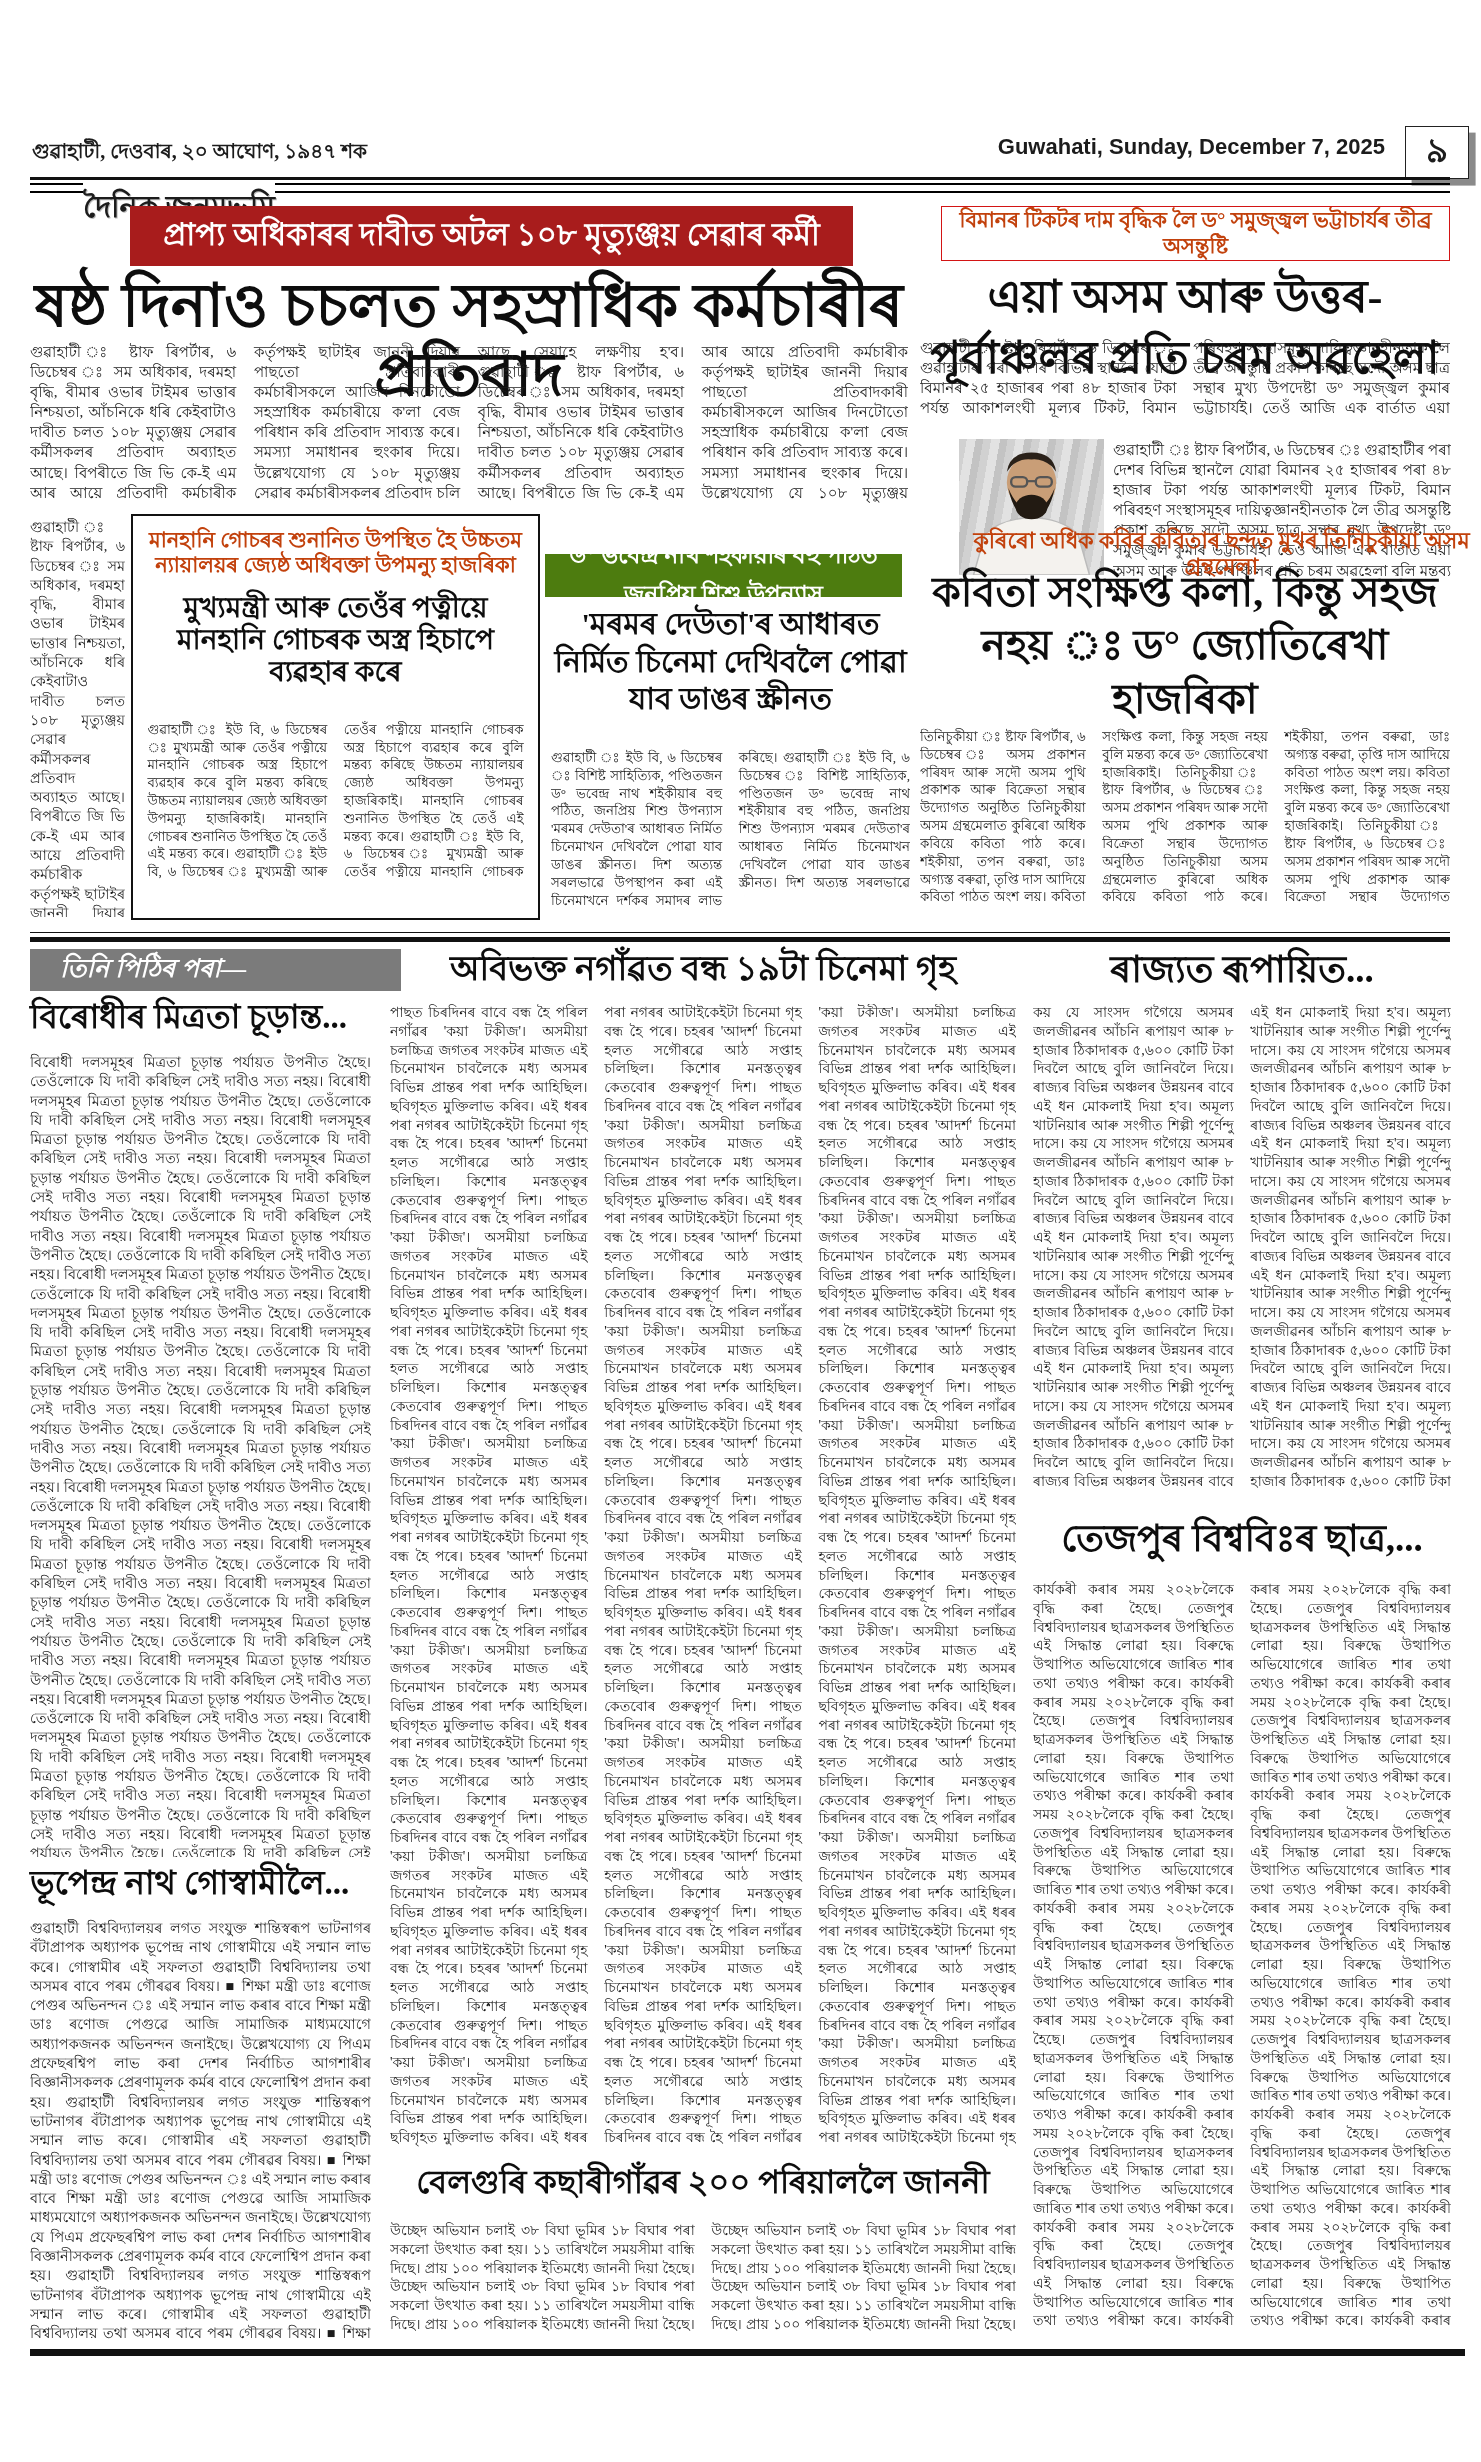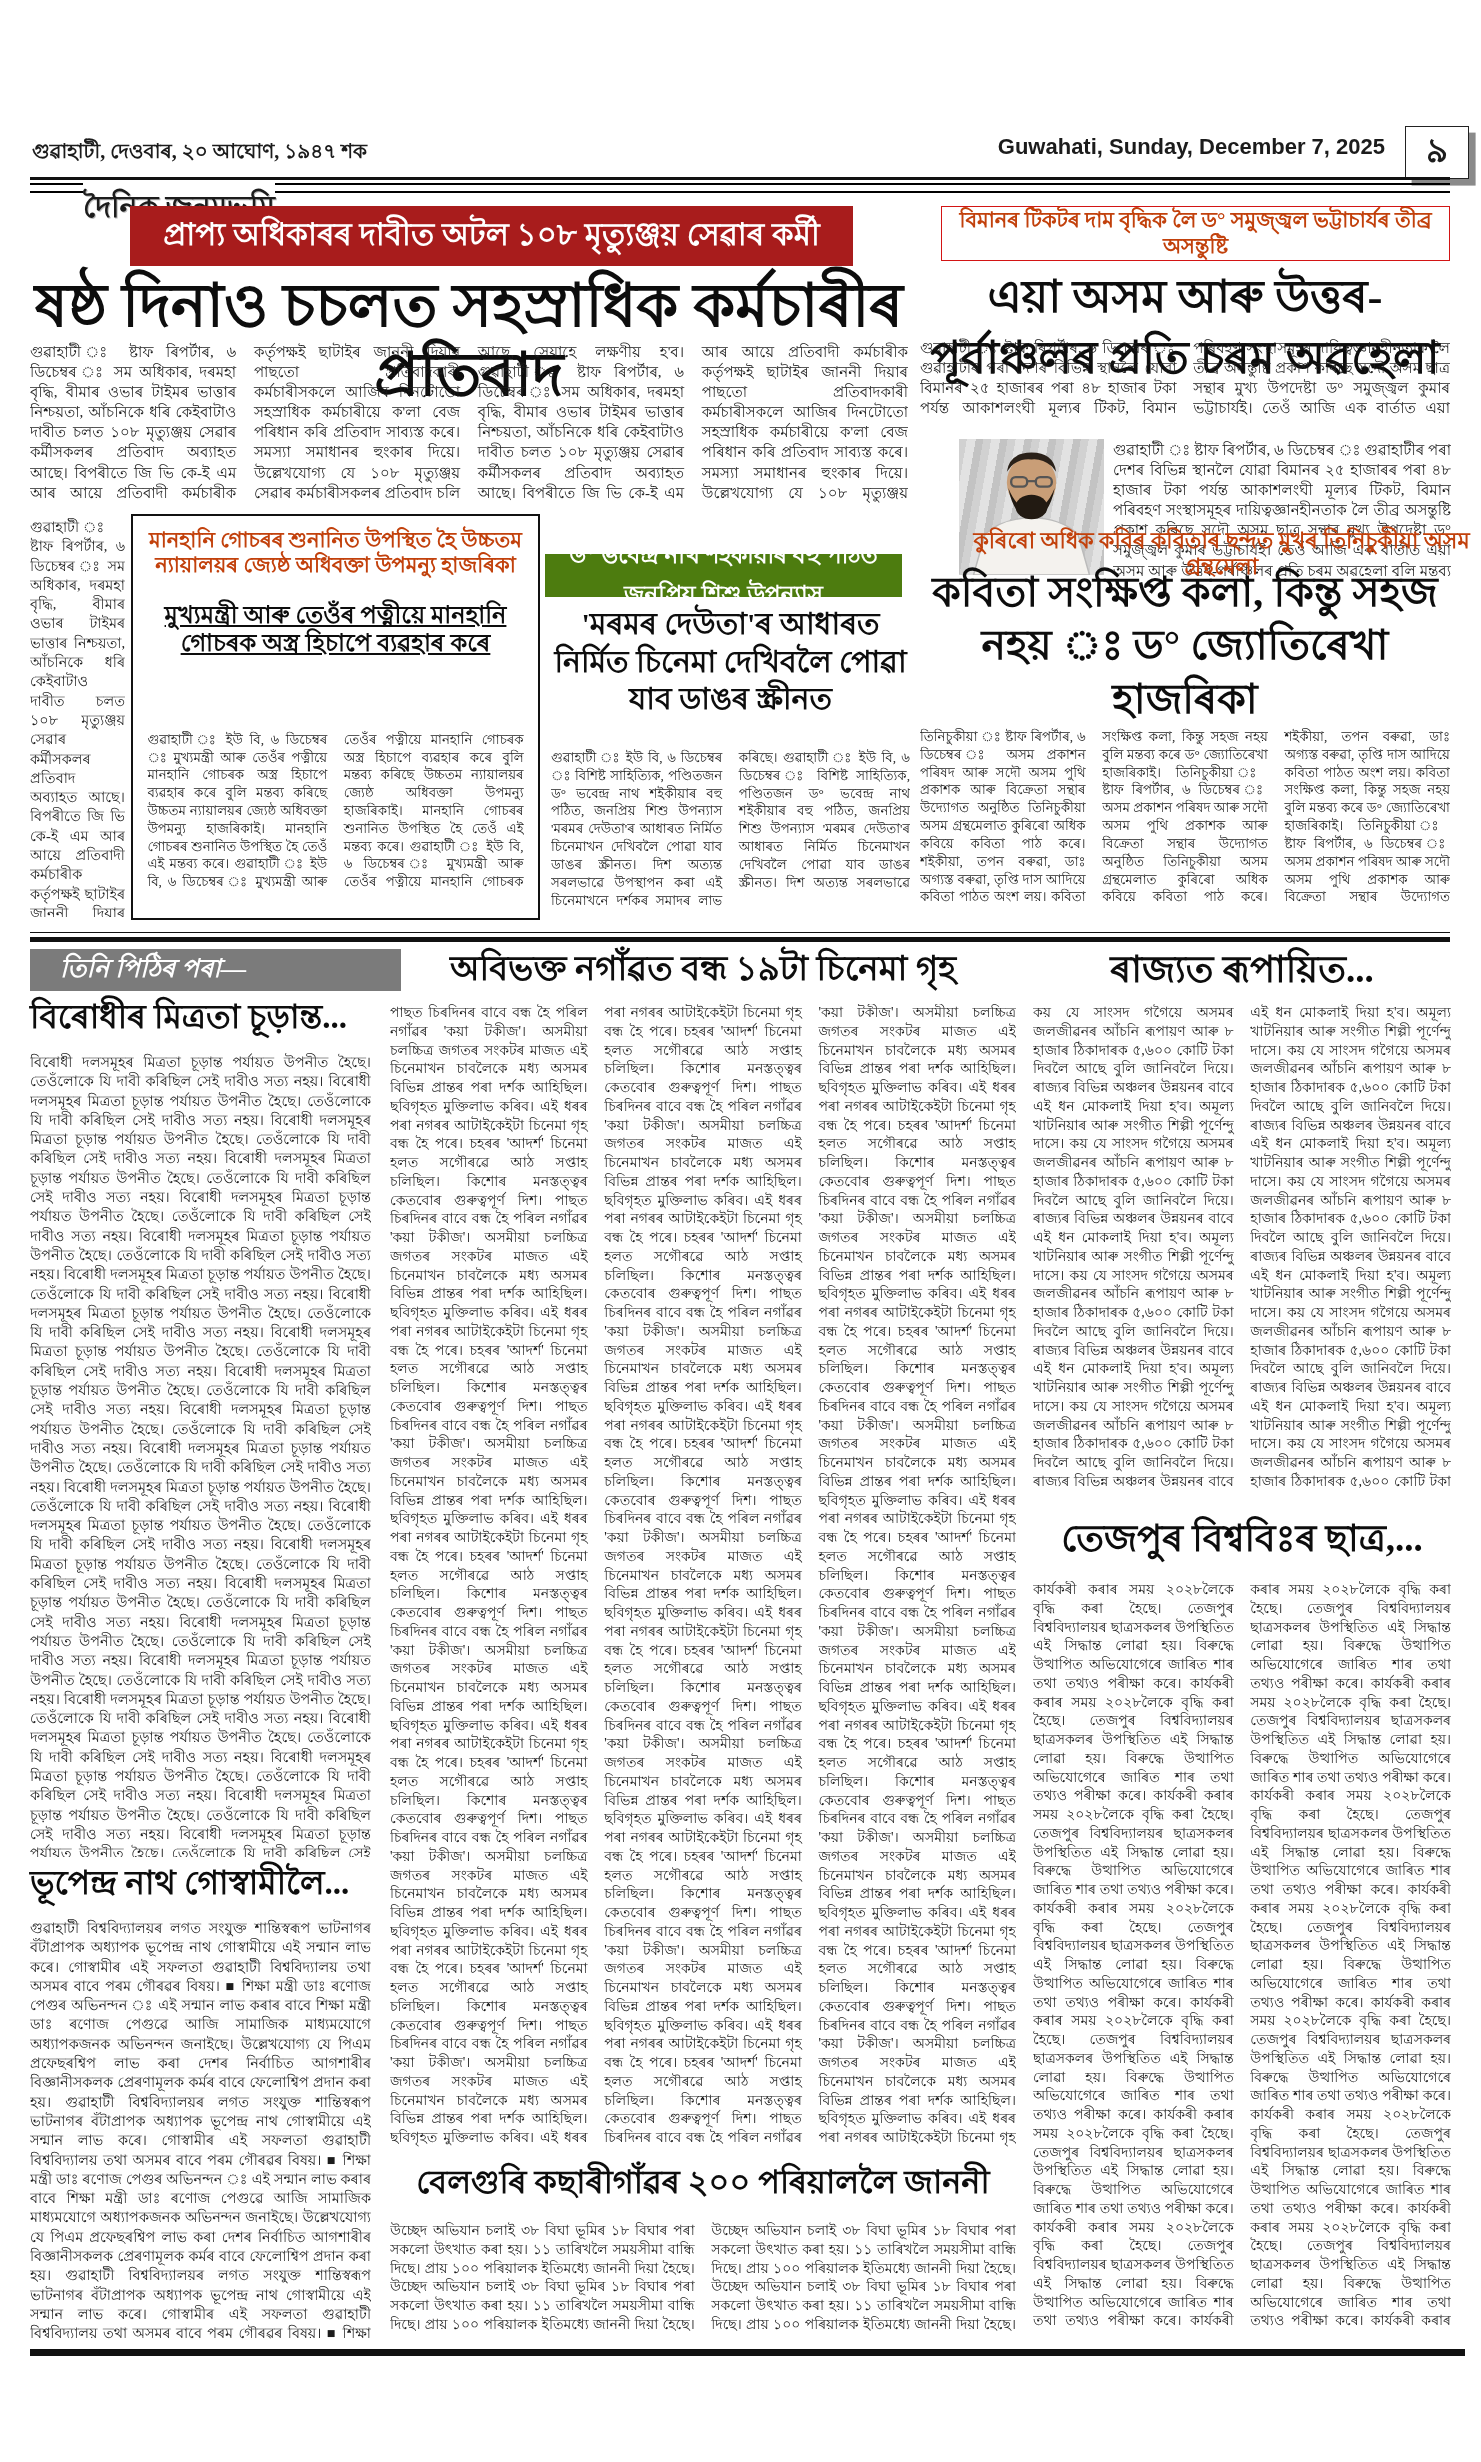--- a/index.html
+++ b/index.html
@@ -70,21 +70,21 @@
       <rect x="36" y="28" width="11" height="7" rx="3" fill="none" stroke="#555" stroke-width="1.6"></rect>
       <rect x="53" y="28" width="11" height="7" rx="3" fill="none" stroke="#555" stroke-width="1.6"></rect>
       <line x1="47" y1="31" x2="53" y2="31" stroke="#555" stroke-width="1.6"></line>
     </svg>
   </div>
   <div class="abs body-text" style="left:1113px;top:440px;width:338px;height:136px;font-size:15px;">গুৱাহাটী ঃ ষ্টাফ ৰিপৰ্টাৰ, ৬ ডিচেম্বৰ ঃ গুৱাহাটীৰ পৰা দেশৰ বিভিন্ন স্থানলৈ যোৱা বিমানৰ ২৫ হাজাৰৰ পৰা ৪৮ হাজাৰ টকা পৰ্যন্ত আকাশলংঘী মূল্যৰ টিকট, বিমান পৰিবহণ সংস্থাসমূহৰ দায়িত্বজ্ঞানহীনতাক লৈ তীব্ৰ অসন্তুষ্টি প্ৰকাশ কৰিছে সদৌ অসম ছাত্ৰ সন্থাৰ মুখ্য উপদেষ্টা ড° সমুজ্জ্বল কুমাৰ ভট্টাচাৰ্যই। তেওঁ আজি এক বাৰ্তাত এয়া অসম আৰু উত্তৰ-পূৰ্বাঞ্চলৰ প্ৰতি চৰম অৱহেলা বুলি মন্তব্য কৰিছে।</div>
   <div class="abs body-text cols2" style="left:920px;top:338px;width:530px;height:91px;">গুৱাহাটী ঃ ষ্টাফ ৰিপৰ্টাৰ, ৬ ডিচেম্বৰ ঃ গুৱাহাটীৰ পৰা দেশৰ বিভিন্ন স্থানলৈ যোৱা বিমানৰ ২৫ হাজাৰৰ পৰা ৪৮ হাজাৰ টকা পৰ্যন্ত আকাশলংঘী মূল্যৰ টিকট, বিমান পৰিবহণ সংস্থাসমূহৰ দায়িত্বজ্ঞানহীনতাক লৈ তীব্ৰ অসন্তুষ্টি প্ৰকাশ কৰিছে সদৌ অসম ছাত্ৰ সন্থাৰ মুখ্য উপদেষ্টা ড° সমুজ্জ্বল কুমাৰ ভট্টাচাৰ্যই। তেওঁ আজি এক বাৰ্তাত এয়া অসম আৰু উত্তৰ-পূৰ্বাঞ্চলৰ প্ৰতি চৰম অৱহেলা বুলি মন্তব্য কৰিছে।</div>
 
   <div class="abs boxed" style="left:131px;top:514px;width:409px;height:406px;">
     <div class="kicker-red" style="font-size:21px;height:60px;">মানহানি গোচৰৰ শুনানিত উপস্থিত হৈ উচ্চতম ন্যায়ালয়ৰ জ্যেষ্ঠ অধিবক্তা উপমন্যু হাজৰিকা</div>
-    <div class="headline" style="font-size:24px;height:121px;margin-top:14px;text-decoration:underline;">মুখ্যমন্ত্ৰী আৰু তেওঁৰ পত্নীয়ে মানহানি গোচৰক অস্ত্ৰ হিচাপে ব্যৱহাৰ কৰে</div>
+    <div class="headline" style="font-size:28px;height:121px;margin-top:4px;">মুখ্যমন্ত্ৰী আৰু তেওঁৰ পত্নীয়ে মানহানি গোচৰক অস্ত্ৰ হিচাপে ব্যৱহাৰ কৰে</div>
     <div class="body-text cols2" style="height:177px;margin-top:7.8px;font-size:13.3px;">গুৱাহাটী ঃ ইউ বি, ৬ ডিচেম্বৰ ঃ মুখ্যমন্ত্ৰী আৰু তেওঁৰ পত্নীয়ে মানহানি গোচৰক অস্ত্ৰ হিচাপে ব্যৱহাৰ কৰে বুলি মন্তব্য কৰিছে উচ্চতম ন্যায়ালয়ৰ জ্যেষ্ঠ অধিবক্তা উপমন্যু হাজৰিকাই। মানহানি গোচৰৰ শুনানিত উপস্থিত হৈ তেওঁ এই মন্তব্য কৰে। গুৱাহাটী ঃ ইউ বি, ৬ ডিচেম্বৰ ঃ মুখ্যমন্ত্ৰী আৰু তেওঁৰ পত্নীয়ে মানহানি গোচৰক অস্ত্ৰ হিচাপে ব্যৱহাৰ কৰে বুলি মন্তব্য কৰিছে উচ্চতম ন্যায়ালয়ৰ জ্যেষ্ঠ অধিবক্তা উপমন্যু হাজৰিকাই। মানহানি গোচৰৰ শুনানিত উপস্থিত হৈ তেওঁ এই মন্তব্য কৰে। গুৱাহাটী ঃ ইউ বি, ৬ ডিচেম্বৰ ঃ মুখ্যমন্ত্ৰী আৰু তেওঁৰ পত্নীয়ে মানহানি গোচৰক অস্ত্ৰ হিচাপে ব্যৱহাৰ কৰে বুলি মন্তব্য কৰিছে উচ্চতম ন্যায়ালয়ৰ জ্যেষ্ঠ অধিবক্তা উপমন্যু হাজৰিকাই। মানহানি গোচৰৰ শুনানিত উপস্থিত হৈ তেওঁ এই মন্তব্য কৰে।</div>
   </div>
 
   <div class="abs banner" style="left:545px;top:554px;width:357px;height:43px;background:#4d7c0f;font-size:23px;">ড° ভবেন্দ্ৰ নাথ শইকীয়াৰ বহু পঠিত জনপ্ৰিয় শিশু উপন্যাস</div>
   <div class="abs headline" style="left:551px;top:605px;width:359px;height:137px;font-size:30px;line-height:1.25;">'মৰমৰ দেউতা'ৰ আধাৰত নিৰ্মিত চিনেমা দেখিবলৈ পোৱা যাব ডাঙৰ স্ক্ৰীনত</div>
   <div class="abs body-text cols2" style="left:551px;top:749px;width:359px;height:166px;font-size:13.3px;">গুৱাহাটী ঃ ইউ বি, ৬ ডিচেম্বৰ ঃ বিশিষ্ট সাহিত্যিক, পণ্ডিতজন ড° ভবেন্দ্ৰ নাথ শইকীয়াৰ বহু পঠিত, জনপ্ৰিয় শিশু উপন্যাস 'মৰমৰ দেউতা'ৰ আধাৰত নিৰ্মিত চিনেমাখন দেখিবলৈ পোৱা যাব ডাঙৰ স্ক্ৰীনত। দিশ অত্যন্ত সৰলভাৱে উপস্থাপন কৰা এই চিনেমাখনে দৰ্শকৰ সমাদৰ লাভ কৰিছে। গুৱাহাটী ঃ ইউ বি, ৬ ডিচেম্বৰ ঃ বিশিষ্ট সাহিত্যিক, পণ্ডিতজন ড° ভবেন্দ্ৰ নাথ শইকীয়াৰ বহু পঠিত, জনপ্ৰিয় শিশু উপন্যাস 'মৰমৰ দেউতা'ৰ আধাৰত নিৰ্মিত চিনেমাখন দেখিবলৈ পোৱা যাব ডাঙৰ স্ক্ৰীনত। দিশ অত্যন্ত সৰলভাৱে উপস্থাপন কৰা এই চিনেমাখনে দৰ্শকৰ সমাদৰ লাভ কৰিছে।</div>
 
   <div class="abs kicker-red" style="left:964px;top:528px;width:515px;height:32px;font-size:22px;">কুৰিৰো অধিক কবিৰ কবিতাৰ ছন্দত মুখৰ তিনিচুকীয়া অসম গ্ৰন্থমেলা</div>
   <div class="abs headline" style="left:920px;top:566px;width:530px;height:155px;font-size:41px;line-height:1.3;">কবিতা সংক্ষিপ্ত কলা, কিন্তু সহজ নহয় ঃ ড° জ্যোতিৰেখা হাজৰিকা</div>
   <div class="abs body-text cols3" style="left:920px;top:728px;width:530px;height:188px;font-size:13.3px;">তিনিচুকীয়া ঃ ষ্টাফ ৰিপৰ্টাৰ, ৬ ডিচেম্বৰ ঃ অসম প্ৰকাশন পৰিষদ আৰু সদৌ অসম পুথি প্ৰকাশক আৰু বিক্ৰেতা সন্থাৰ উদ্যোগত অনুষ্ঠিত তিনিচুকীয়া অসম গ্ৰন্থমেলাত কুৰিৰো অধিক কবিয়ে কবিতা পাঠ কৰে। শইকীয়া, তপন বৰুৱা, ডাঃ অগ্যস্ত বৰুৱা, তৃপ্তি দাস আদিয়ে কবিতা পাঠত অংশ লয়। কবিতা সংক্ষিপ্ত কলা, কিন্তু সহজ নহয় বুলি মন্তব্য কৰে ড° জ্যোতিৰেখা হাজৰিকাই। তিনিচুকীয়া ঃ ষ্টাফ ৰিপৰ্টাৰ, ৬ ডিচেম্বৰ ঃ অসম প্ৰকাশন পৰিষদ আৰু সদৌ অসম পুথি প্ৰকাশক আৰু বিক্ৰেতা সন্থাৰ উদ্যোগত অনুষ্ঠিত তিনিচুকীয়া অসম গ্ৰন্থমেলাত কুৰিৰো অধিক কবিয়ে কবিতা পাঠ কৰে। শইকীয়া, তপন বৰুৱা, ডাঃ অগ্যস্ত বৰুৱা, তৃপ্তি দাস আদিয়ে কবিতা পাঠত অংশ লয়। কবিতা সংক্ষিপ্ত কলা, কিন্তু সহজ নহয় বুলি মন্তব্য কৰে ড° জ্যোতিৰেখা হাজৰিকাই। তিনিচুকীয়া ঃ ষ্টাফ ৰিপৰ্টাৰ, ৬ ডিচেম্বৰ ঃ অসম প্ৰকাশন পৰিষদ আৰু সদৌ অসম পুথি প্ৰকাশক আৰু বিক্ৰেতা সন্থাৰ উদ্যোগত অনুষ্ঠিত তিনিচুকীয়া অসম গ্ৰন্থমেলাত কুৰিৰো অধিক কবিয়ে কবিতা পাঠ কৰে। শইকীয়া, তপন বৰুৱা, ডাঃ অগ্যস্ত বৰুৱা, তৃপ্তি দাস আদিয়ে কবিতা পাঠত অংশ লয়। কবিতা সংক্ষিপ্ত কলা, কিন্তু সহজ নহয় বুলি মন্তব্য কৰে ড° জ্যোতিৰেখা হাজৰিকাই।</div>

